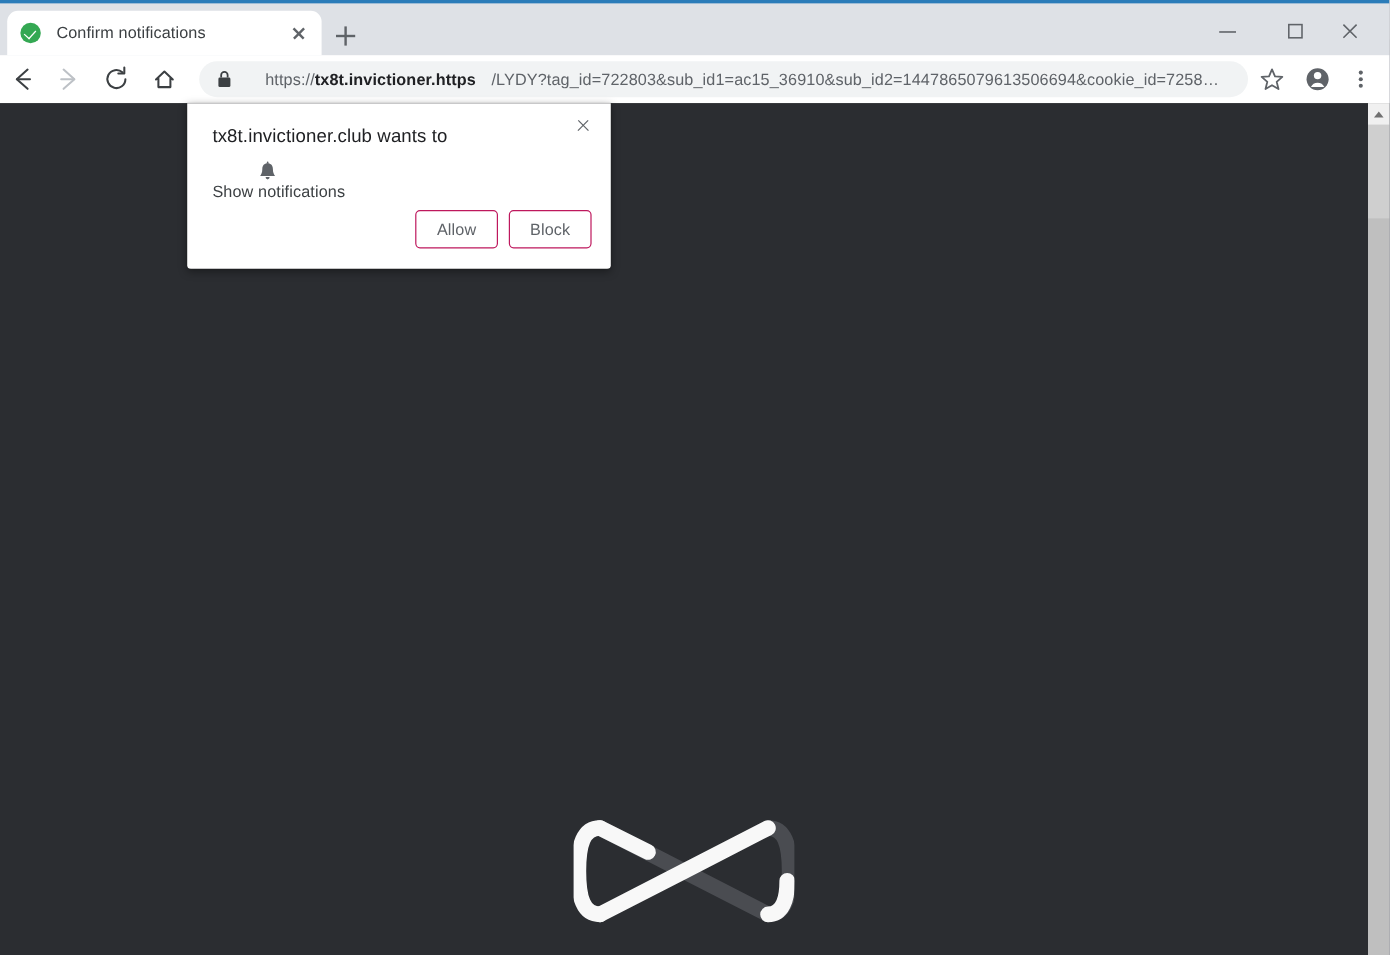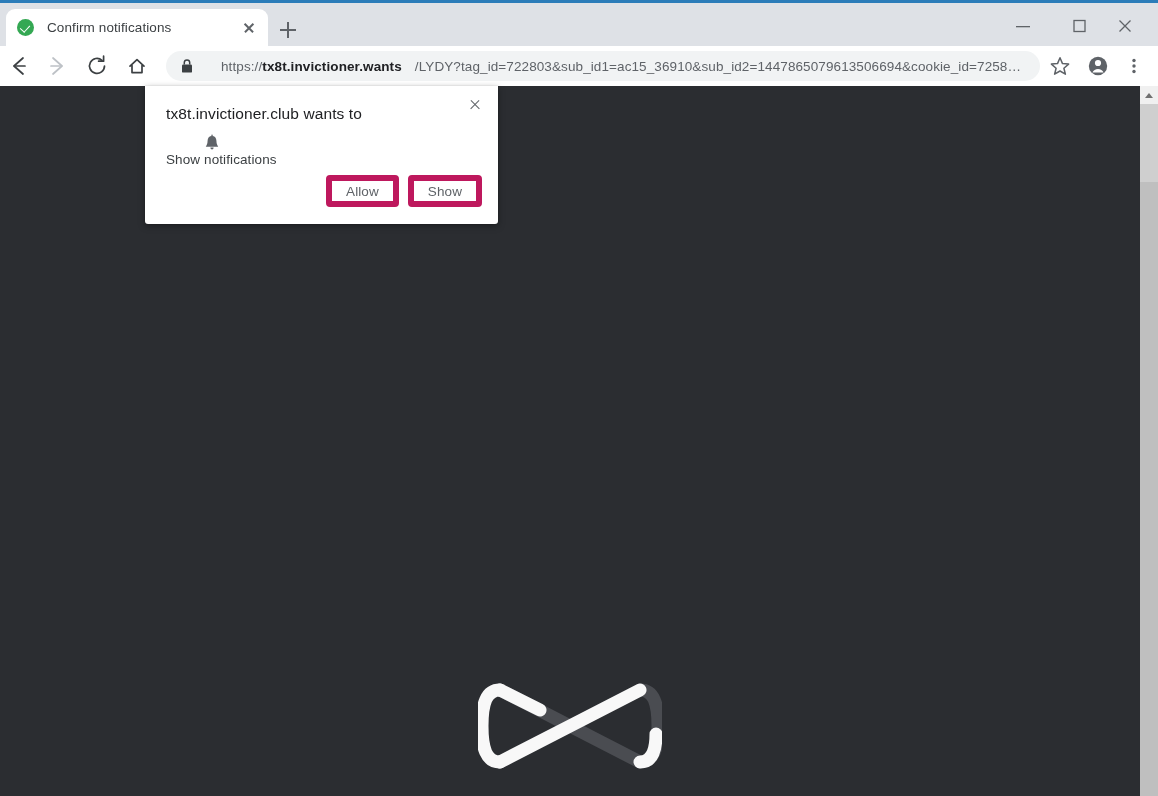--- a/index.html
+++ b/index.html
@@ -190,21 +190,21 @@
   #scroll-thumb {
     position: absolute;
     top: 18px; left: 0;
     width: 18px; height: 78px;
     background: #cfcfcf;
   }
 
   
   #permission-dialog {
     position: absolute;
-    left: 145px; top: 86px;
+    left: 156px; top: 86px;
     width: 353px; height: 138px;
     background: #ffffff;
     border-radius: 0 0 3px 3px;
     box-shadow: 0 2px 7px rgba(0,0,0,.36), 0 0 1px rgba(0,0,0,.30);
   }
   #dialog-title {
     position: absolute;
     left: 21px; top: 19px;
     font-size: 15.5px;
     color: #202124;
@@ -236,21 +236,21 @@
   }
 
   #dialog-actions {
     position: absolute;
     right: 16px; bottom: 17px;
     display: flex; gap: 9px;
   }
   .dlg-btn {
     min-width: 69px; height: 32px;
     background: #ffffff;
-    border: 6px solid #be185d;
+    border: 1px solid #be185d;
     border-radius: 4px;
     font-family: "Liberation Sans", sans-serif;
     font-size: 13.5px;
     color: #5f6368;
     cursor: pointer;
     padding: 0 14px;
     letter-spacing: .1px;
   }
 </style>
 </head>
@@ -314,21 +314,21 @@
       <svg width="32" height="32" viewBox="0 0 32 32">
         <path d="M9 16.2 L16 9.6 L23 16.2 M11 15.4 L11 22.6 L21 22.6 L21 15.4" fill="none" stroke="#3c4043" stroke-width="1.7" stroke-linecap="round" stroke-linejoin="round"></path>
       </svg>
     </div>
 
     <div id="omnibox">
       <svg id="lock-icon" width="14" height="16" viewBox="0 0 14 16">
         <rect x="2" y="6.6" width="10" height="8" rx="1.2" fill="#3c4043"></rect>
         <path d="M4.3 6.6 L4.3 4.6 A2.7 2.7 0 0 1 9.7 4.6 L9.7 6.6" fill="none" stroke="#3c4043" stroke-width="1.5"></path>
       </svg>
-      <span id="url-text"><span class="u-scheme">https://</span><span class="u-domain">tx8t.invictioner.wants</span><span class="u-path">/LYDY?tag_id=722803&amp;sub_id1=ac15_36910&amp;sub_id2=1447865079613506694&amp;cookie_id=7258…</span></span>
+      <span id="url-text"><span class="u-scheme">https://</span><span class="u-domain">tx8t.invictioner.https</span><span class="u-path">/LYDY?tag_id=722803&amp;sub_id1=ac15_36910&amp;sub_id2=1447865079613506694&amp;cookie_id=7258…</span></span>
     </div>
 
     <div class="tool-btn" id="btn-bookmark">
       <svg width="32" height="32" viewBox="0 0 32 32">
         <path d="M16 7.8 L18.5 13.6 L24.6 14.1 L19.9 18.2 L21.4 24.2 L16 21 L10.6 24.2 L12.1 18.2 L7.4 14.1 L13.5 13.6 Z" fill="none" stroke="#5f6368" stroke-width="1.5" stroke-linejoin="round"></path>
       </svg>
     </div>
 
     <div class="tool-btn" id="btn-profile">
       <svg width="32" height="32" viewBox="0 0 32 32">
@@ -380,17 +380,17 @@
         <path d="M9 2.2 C12.1 2.2 13.9 4.4 13.9 7.6 C13.9 11.3 15.2 13.1 15.9 14.1 L2.1 14.1
                  C2.8 13.1 4.1 11.3 4.1 7.6 C4.1 4.4 5.9 2.2 9 2.2 Z" fill="#5f6368"></path>
         <rect x="8.3" y="0.6" width="1.5" height="2.2" rx=".7" fill="#5f6368"></rect>
         <path d="M7.2 15.1 C7.2 16.4 8 17.2 9 17.2 C10 17.2 10.8 16.4 10.8 15.1 Z" fill="#5f6368"></path>
       </svg>
       <span id="permission-label">Show notifications</span>
     </div>
 
     <div id="dialog-actions">
       <button class="dlg-btn">Allow</button>
-      <button class="dlg-btn">Show</button>
+      <button class="dlg-btn">Block</button>
     </div>
   </div>
 
 </div>
 
 </body></html>

